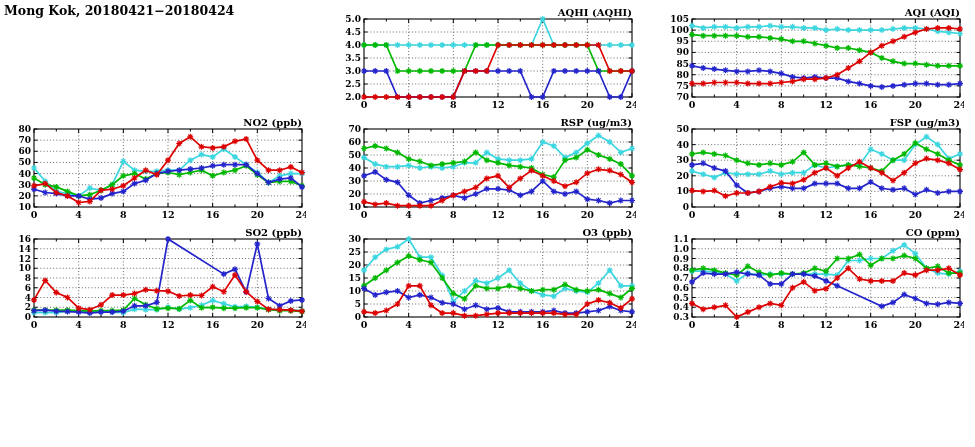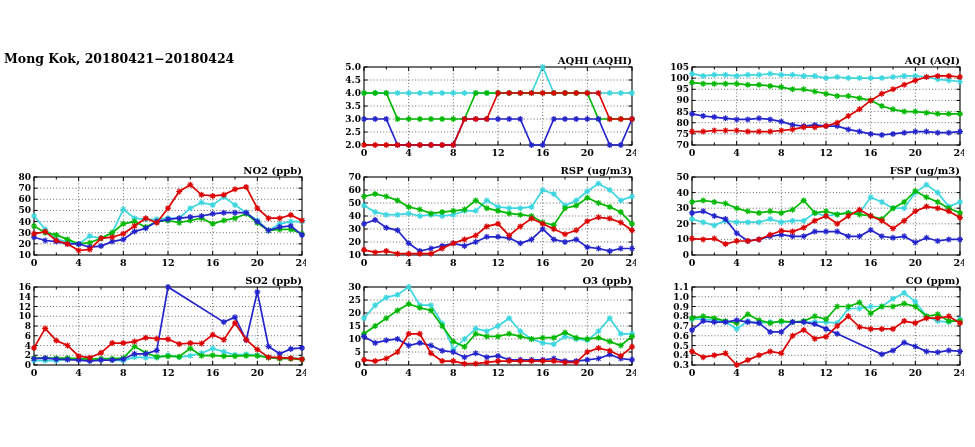--- a/index.html
+++ b/index.html
@@ -1,17 +1,17 @@
 <!DOCTYPE html>
 <html><head>
 <meta charset="utf-8">
 <style>
   html,body{margin:0;padding:0;background:#fff;}
   .page{position:relative;width:975px;height:348px;background:#fff;overflow:hidden;
-        font-family:"DejaVu Serif",serif;margin-top:48px;}
+        font-family:"DejaVu Serif",serif;}
   .page-title{position:absolute;left:4px;top:3px;font-size:12.5px;font-weight:bold;color:#000;}
   .charts-grid{position:absolute;inset:0;}
   .chart{position:absolute;width:300px;height:106px;}
   .grid{stroke:#444;stroke-width:0.8;stroke-dasharray:1 2.2;fill:none;}
   .frame{fill:none;stroke:#000;stroke-width:1.1;}
   .tick{stroke:#000;stroke-width:1;}
   .xlab,.ylab,.ctitle{font-family:"DejaVu Serif",serif;font-weight:bold;fill:#000;}
   .xlab{font-size:9.5px;text-anchor:middle;}
   .ylab{font-size:9px;text-anchor:end;}
   .ctitle{font-size:10px;text-anchor:end;}

